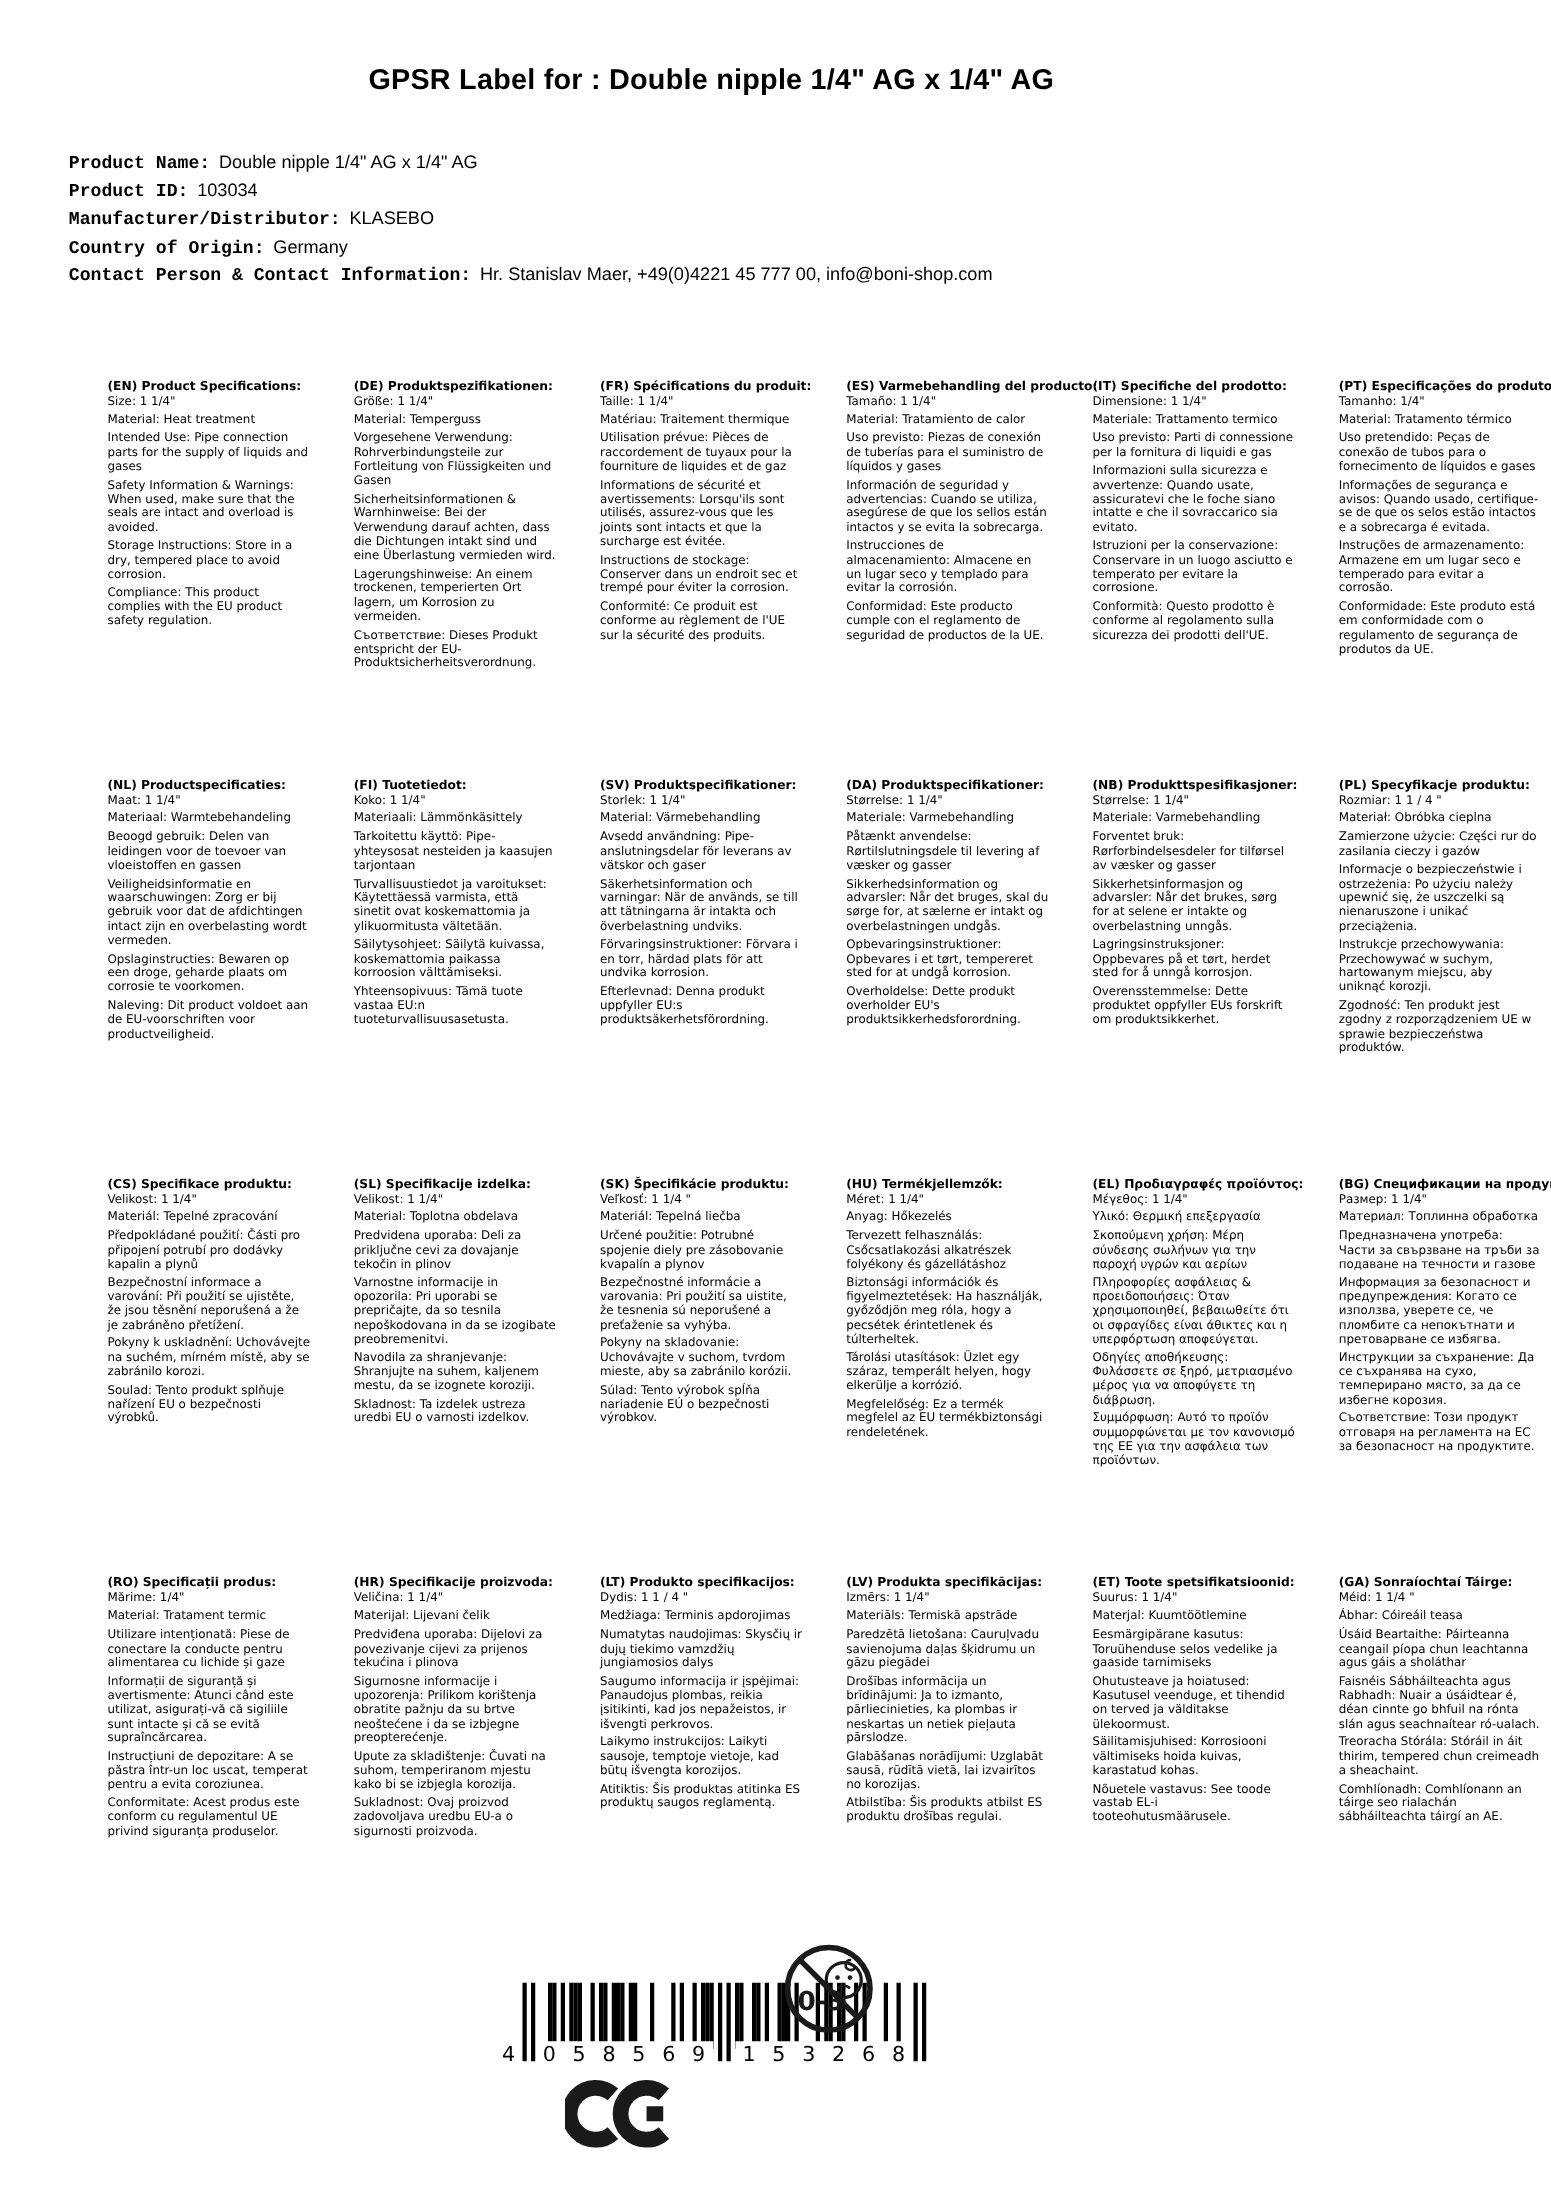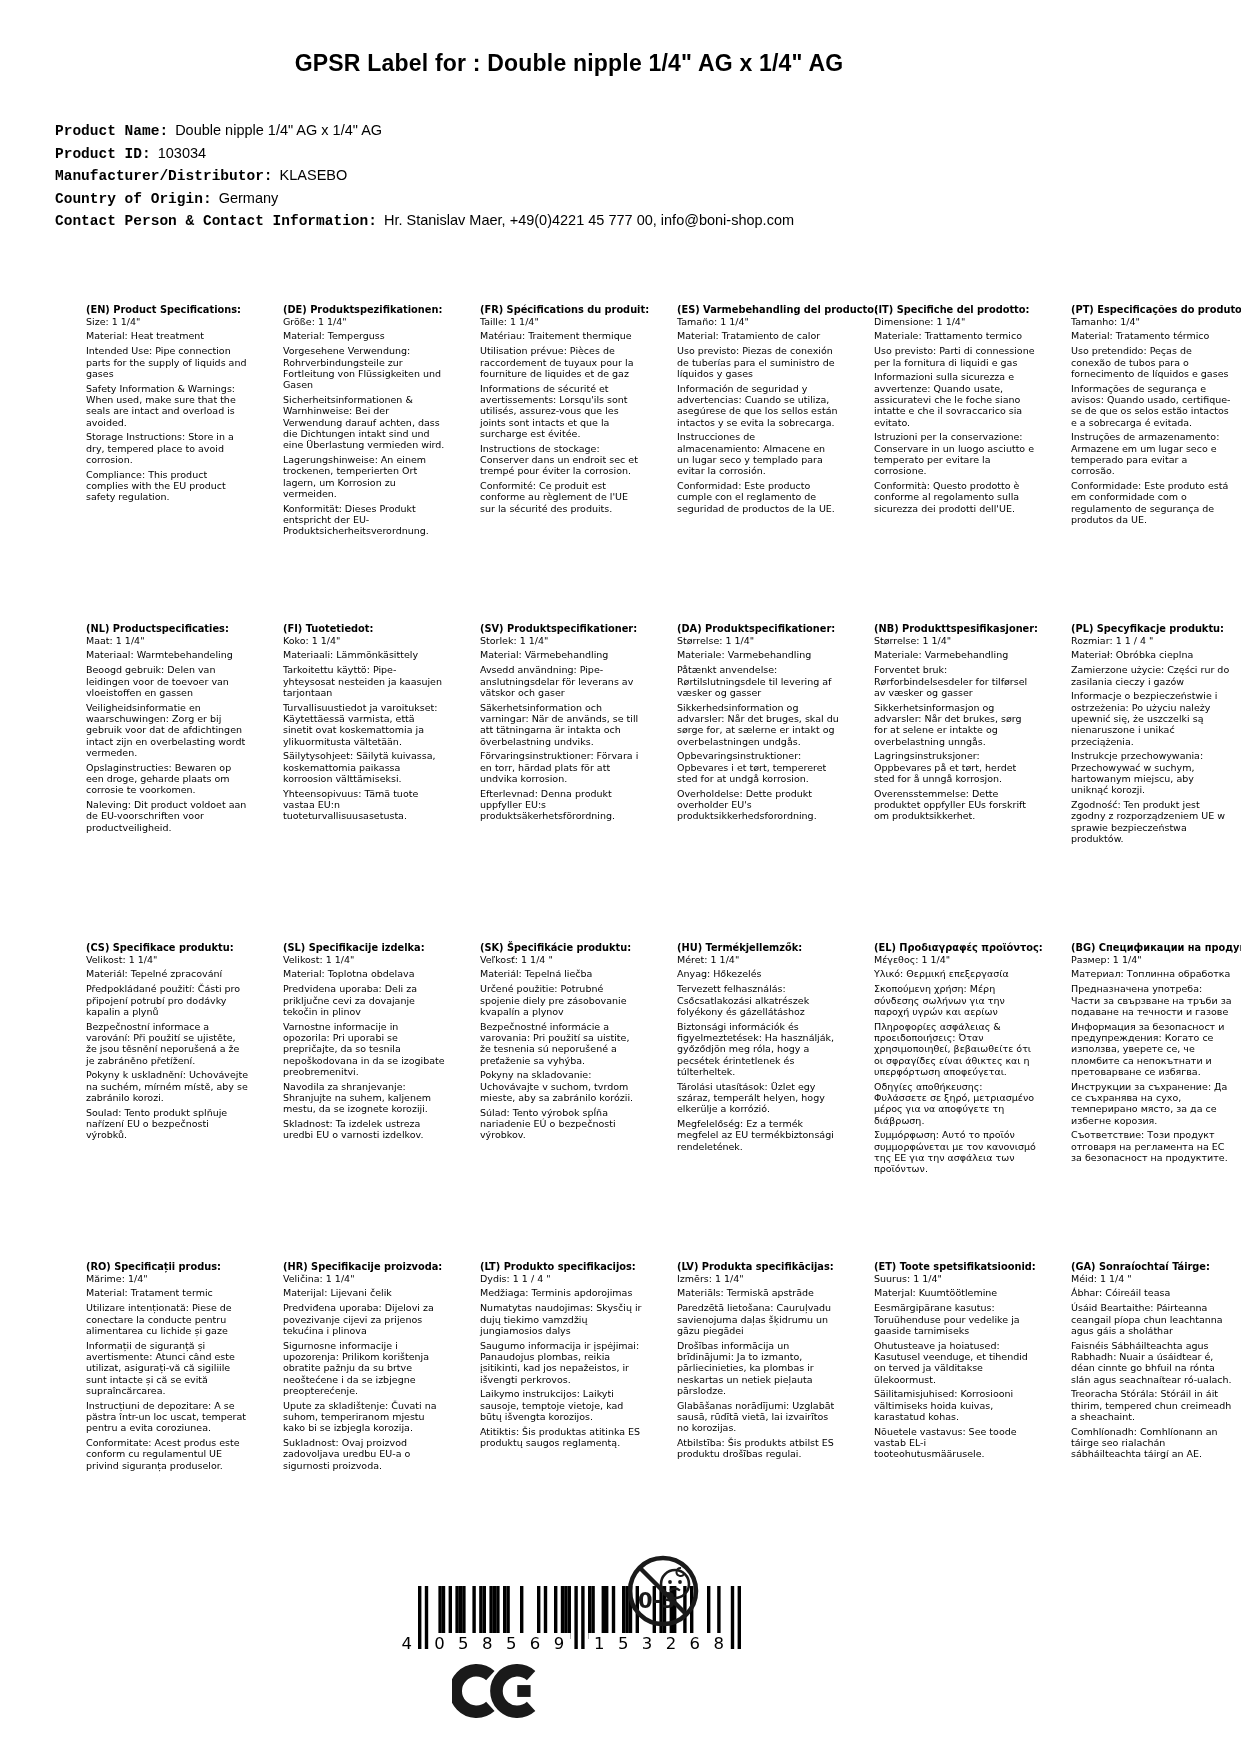--- a/index.html
+++ b/index.html
@@ -56,21 +56,21 @@
       <p class="lang-para">Storage Instructions: Store in a dry, tempered place to avoid corrosion.</p>
       <p class="lang-para">Compliance: This product complies with the EU product safety regulation.</p>
     </div>
     <div class="lang-section">
       <div class="lang-header">(DE) Produktspezifikationen:</div>
       <p class="lang-para">Größe: 1 1/4"</p>
       <p class="lang-para">Material: Temperguss</p>
       <p class="lang-para">Vorgesehene Verwendung: Rohrverbindungsteile zur Fortleitung von Flüssigkeiten und Gasen</p>
       <p class="lang-para">Sicherheitsinformationen &amp; Warnhinweise: Bei der Verwendung darauf achten, dass die Dichtungen intakt sind und eine Überlastung vermieden wird.</p>
       <p class="lang-para">Lagerungshinweise: An einem trockenen, temperierten Ort lagern, um Korrosion zu vermeiden.</p>
-      <p class="lang-para">Konformität: Dieses Produkt entspricht der EU-Produktsicherheitsverordnung.</p>
+      <p class="lang-para">Съответствие: Dieses Produkt entspricht der EU-Produktsicherheitsverordnung.</p>
     </div>
     <div class="lang-section">
       <div class="lang-header">(FR) Spécifications du produit:</div>
       <p class="lang-para">Taille: 1 1/4"</p>
       <p class="lang-para">Matériau: Traitement thermique</p>
       <p class="lang-para">Utilisation prévue: Pièces de raccordement de tuyaux pour la fourniture de liquides et de gaz</p>
       <p class="lang-para">Informations de sécurité et avertissements: Lorsqu'ils sont utilisés, assurez-vous que les joints sont intacts et que la surcharge est évitée.</p>
       <p class="lang-para">Instructions de stockage: Conserver dans un endroit sec et trempé pour éviter la corrosion.</p>
       <p class="lang-para">Conformité: Ce produit est conforme au règlement de l'UE sur la sécurité des produits.</p>
     </div>
@@ -242,21 +242,21 @@
       <p class="lang-para">Materiāls: Termiskā apstrāde</p>
       <p class="lang-para">Paredzētā lietošana: Cauruļvadu savienojuma daļas šķidrumu un gāzu piegādei</p>
       <p class="lang-para">Drošības informācija un brīdinājumi: Ja to izmanto, pārliecinieties, ka plombas ir neskartas un netiek pieļauta pārslodze.</p>
       <p class="lang-para">Glabāšanas norādījumi: Uzglabāt sausā, rūdītā vietā, lai izvairītos no korozijas.</p>
       <p class="lang-para">Atbilstība: Šis produkts atbilst ES produktu drošības regulai.</p>
     </div>
     <div class="lang-section">
       <div class="lang-header">(ET) Toote spetsifikatsioonid:</div>
       <p class="lang-para">Suurus: 1 1/4"</p>
       <p class="lang-para">Materjal: Kuumtöötlemine</p>
-      <p class="lang-para">Eesmärgipärane kasutus: Toruühenduse pour vedelike ja gaaside tarnimiseks</p>
+      <p class="lang-para">Eesmärgipärane kasutus: Toruühenduse selos vedelike ja gaaside tarnimiseks</p>
       <p class="lang-para">Ohutusteave ja hoiatused: Kasutusel veenduge, et tihendid on terved ja välditakse ülekoormust.</p>
       <p class="lang-para">Säilitamisjuhised: Korrosiooni vältimiseks hoida kuivas, karastatud kohas.</p>
       <p class="lang-para">Nõuetele vastavus: See toode vastab EL-i tooteohutusmäärusele.</p>
     </div>
     <div class="lang-section">
       <div class="lang-header">(GA) Sonraíochtaí Táirge:</div>
       <p class="lang-para">Méid: 1 1/4 "</p>
       <p class="lang-para">Ábhar: Cóireáil teasa</p>
       <p class="lang-para">Úsáid Beartaithe: Páirteanna ceangail píopa chun leachtanna agus gáis a sholáthar</p>
       <p class="lang-para">Faisnéis Sábháilteachta agus Rabhadh: Nuair a úsáidtear é, déan cinnte go bhfuil na rónta slán agus seachnaítear ró-ualach.</p>

